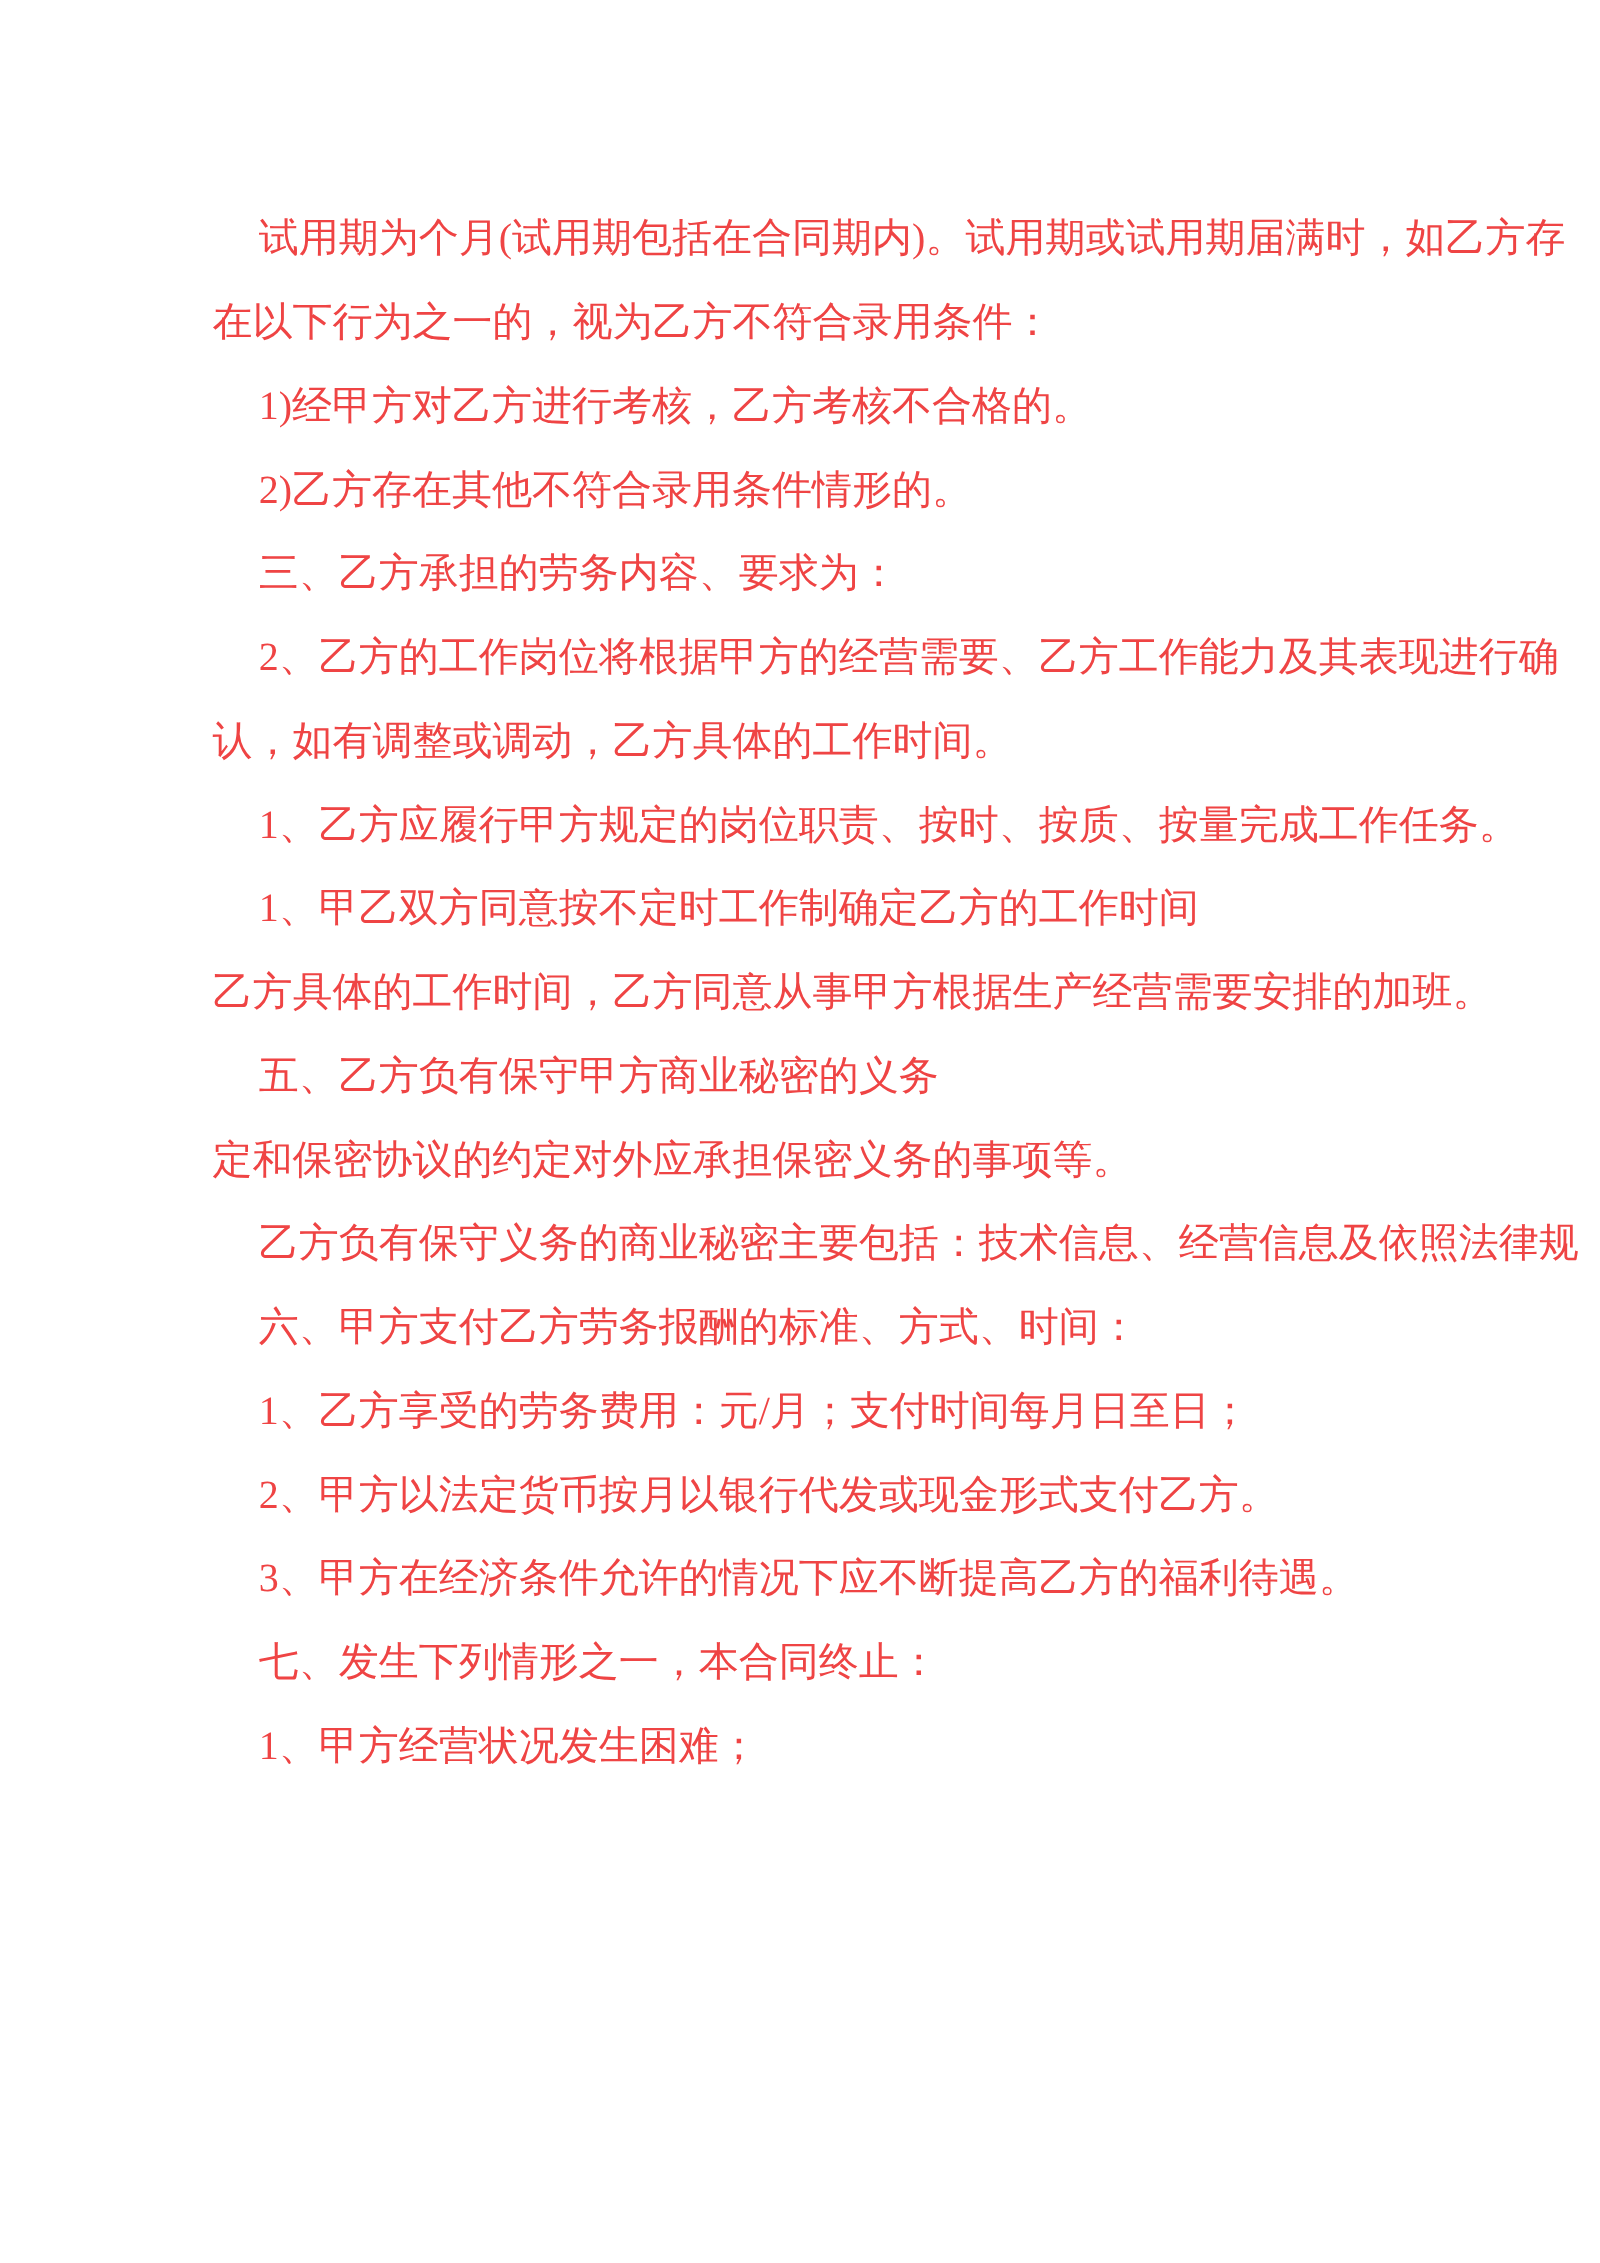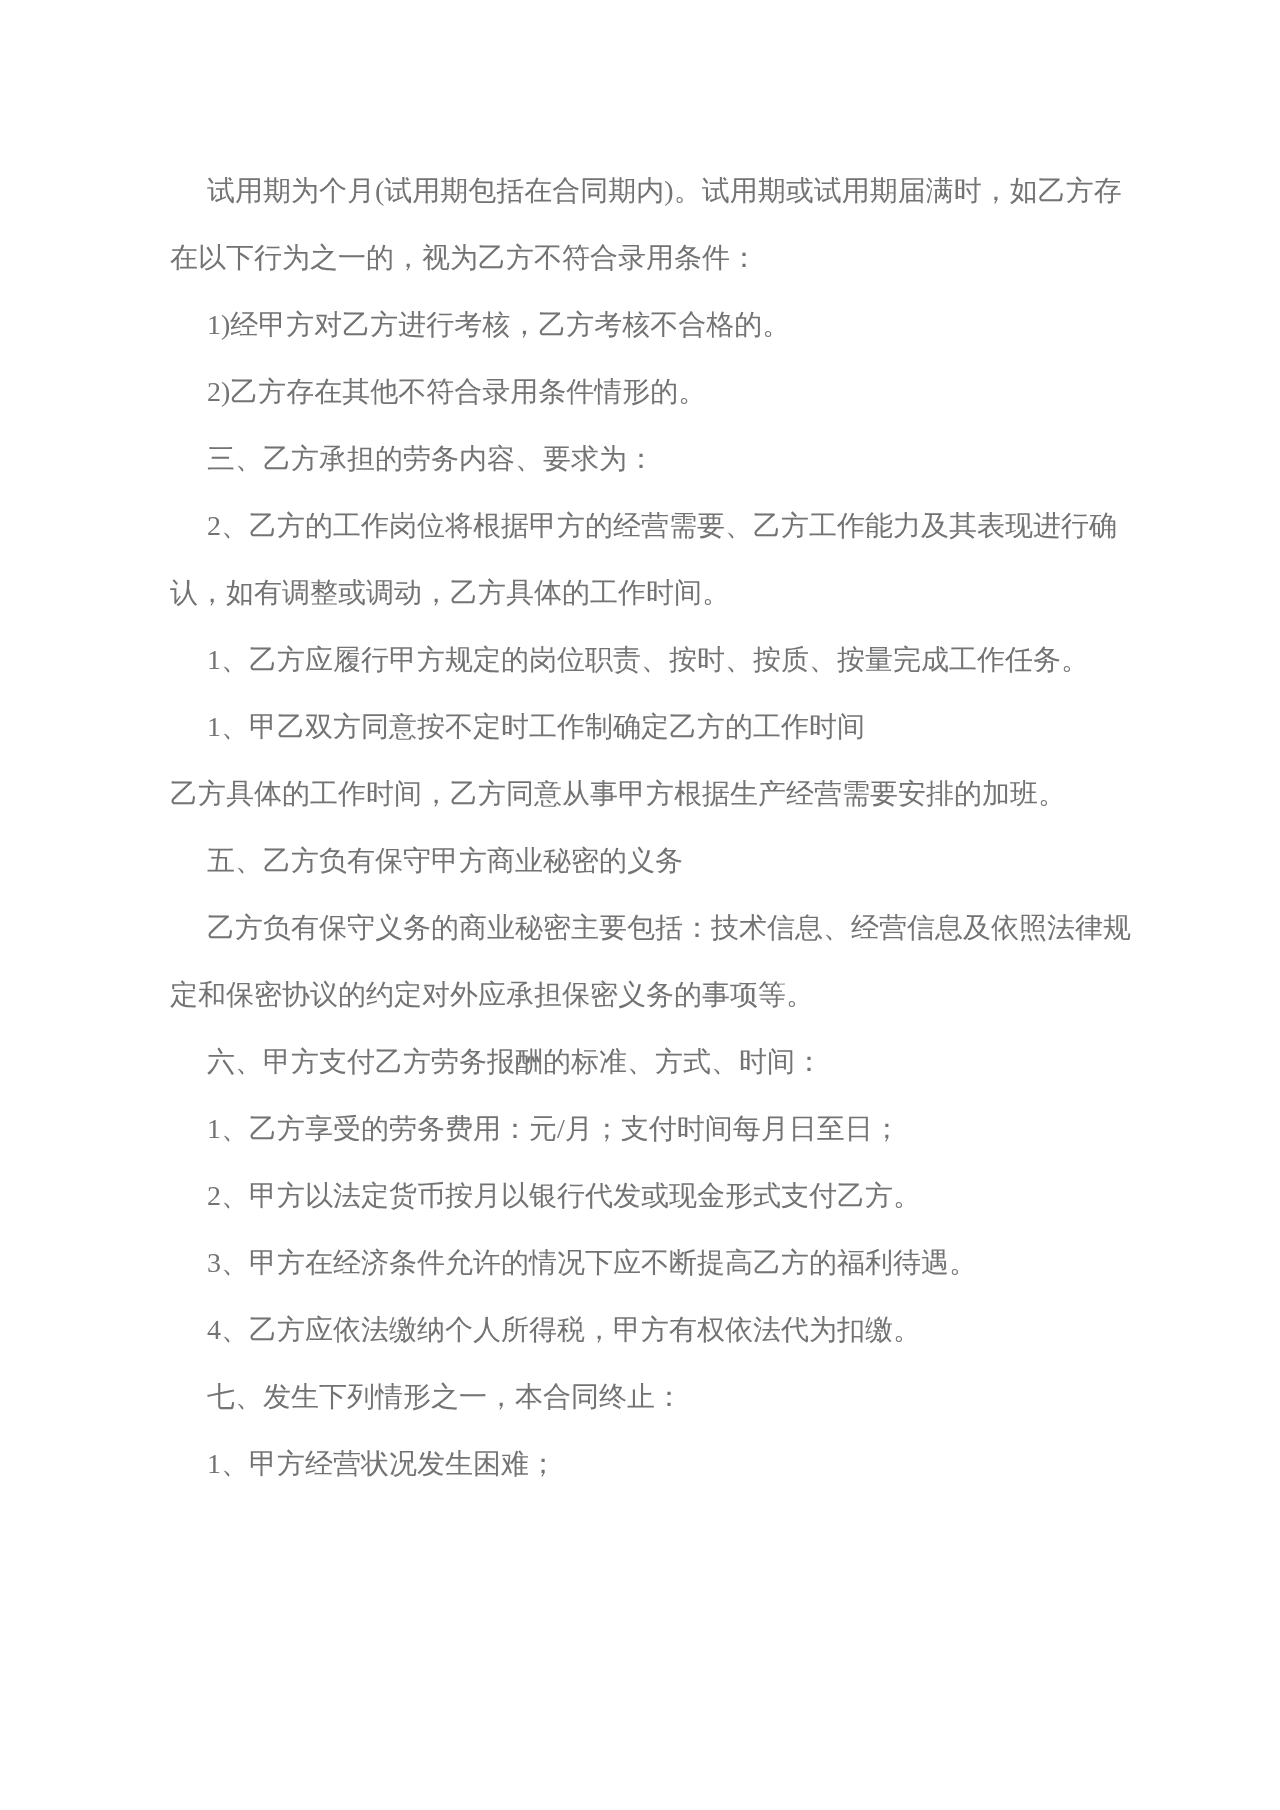--- a/index.html
+++ b/index.html
@@ -17,22 +17,22 @@
   }
   .doc {
     position: absolute;
     left: 170px;
     top: 157px;
     width: 960px;
   }
   .line {
     height: 67px;
     line-height: 67px;
-    font-size: 28px;
-    color: #737373;
+    font-size: 32px;
+    color: #ef4444;
     white-space: nowrap;
     letter-spacing: 0px;
   }
   .line.indent {
     padding-left: 37px;
   }
 </style>
 </head>
 <body style="background: rgb(255, 255, 255);">
 
@@ -42,23 +42,22 @@
       <div class="line">在以下行为之一的，视为乙方不符合录用条件：</div>
       <div class="line indent">1)经甲方对乙方进行考核，乙方考核不合格的。</div>
       <div class="line indent">2)乙方存在其他不符合录用条件情形的。</div>
       <div class="line indent">三、乙方承担的劳务内容、要求为：</div>
       <div class="line indent">2、乙方的工作岗位将根据甲方的经营需要、乙方工作能力及其表现进行确</div>
       <div class="line">认，如有调整或调动，乙方具体的工作时间。</div>
       <div class="line indent">1、乙方应履行甲方规定的岗位职责、按时、按质、按量完成工作任务。</div>
       <div class="line indent">1、甲乙双方同意按不定时工作制确定乙方的工作时间</div>
       <div class="line">乙方具体的工作时间，乙方同意从事甲方根据生产经营需要安排的加班。</div>
       <div class="line indent">五、乙方负有保守甲方商业秘密的义务</div>
+      <div class="line">定和保密协议的约定对外应承担保密义务的事项等。</div>
       <div class="line indent">乙方负有保守义务的商业秘密主要包括：技术信息、经营信息及依照法律规</div>
-      <div class="line">定和保密协议的约定对外应承担保密义务的事项等。</div>
       <div class="line indent">六、甲方支付乙方劳务报酬的标准、方式、时间：</div>
       <div class="line indent">1、乙方享受的劳务费用：元/月；支付时间每月日至日；</div>
       <div class="line indent">2、甲方以法定货币按月以银行代发或现金形式支付乙方。</div>
       <div class="line indent">3、甲方在经济条件允许的情况下应不断提高乙方的福利待遇。</div>
-      <div class="line indent">4、乙方应依法缴纳个人所得税，甲方有权依法代为扣缴。</div>
       <div class="line indent">七、发生下列情形之一，本合同终止：</div>
       <div class="line indent">1、甲方经营状况发生困难；</div>
     </div>
 </div>
 
 </body></html>

